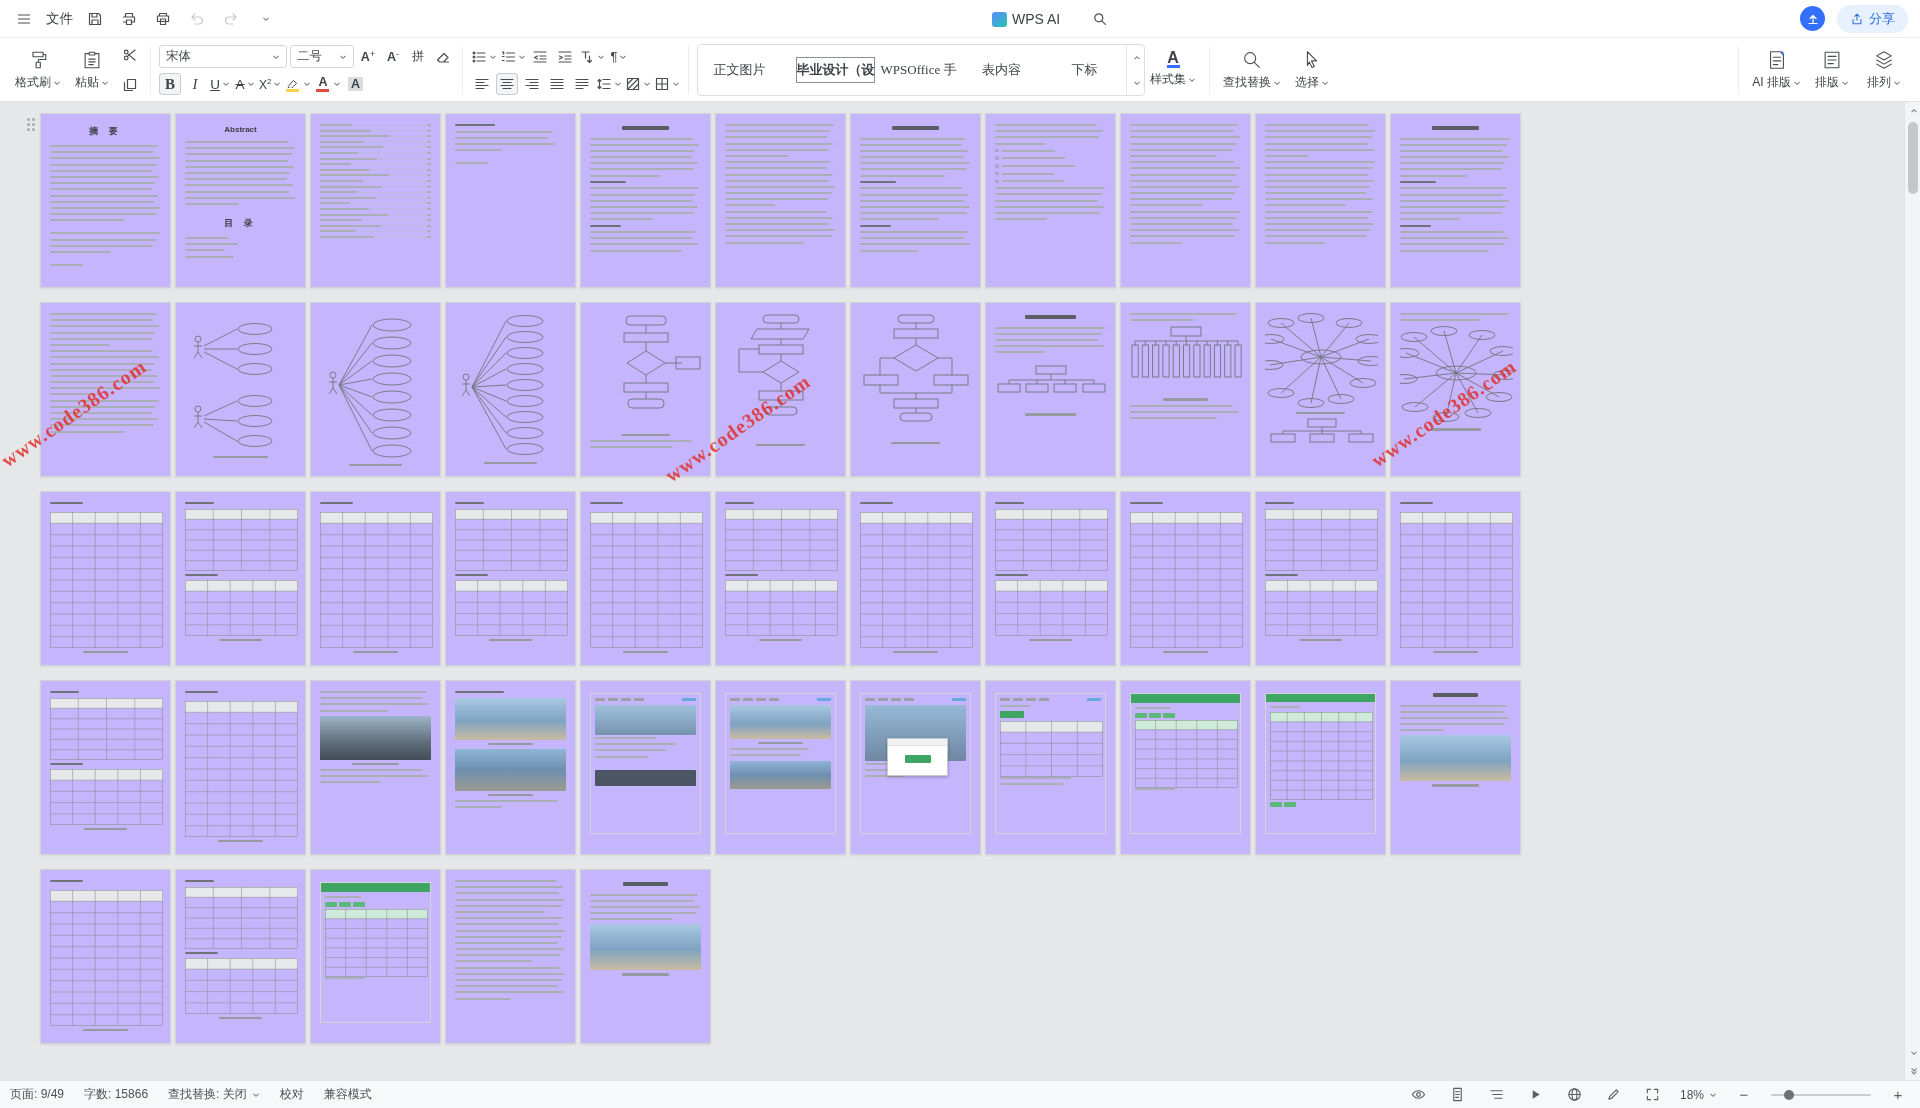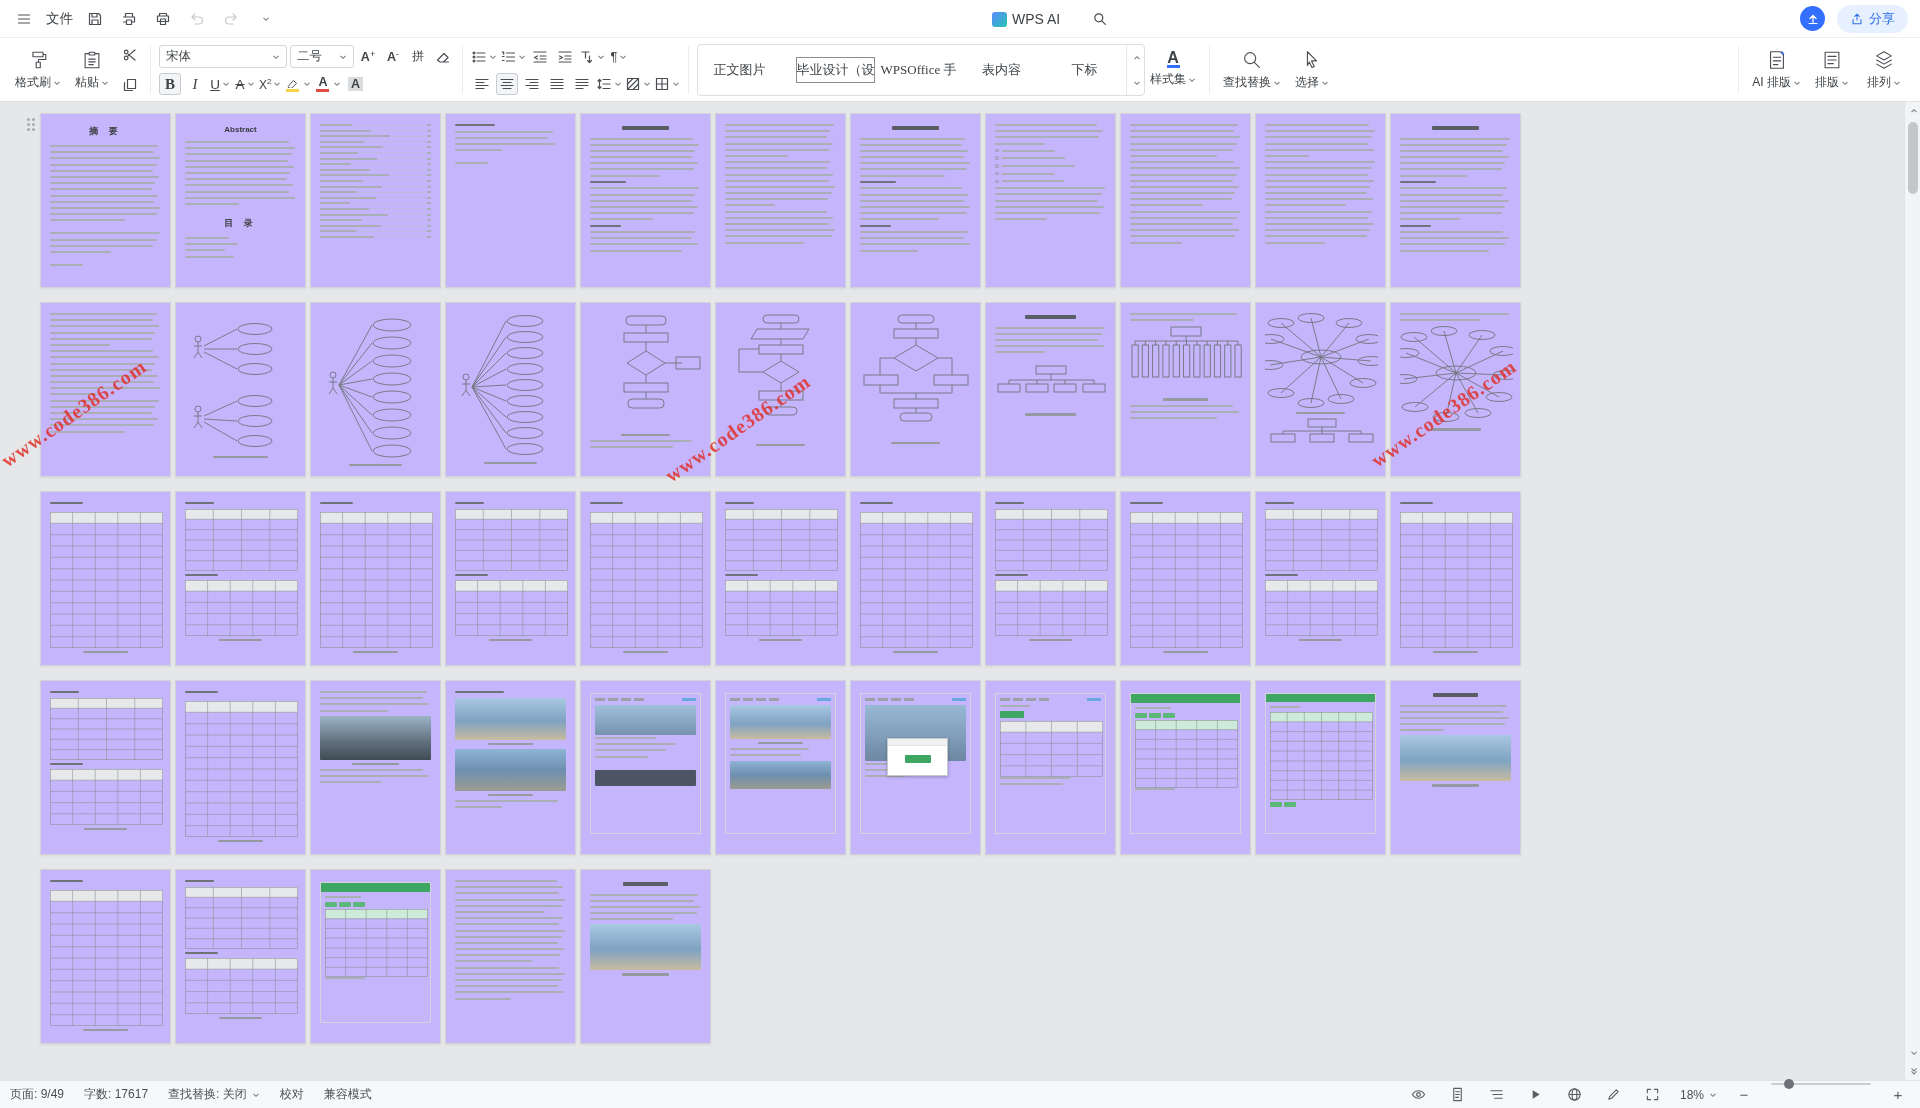--- a/index.html
+++ b/index.html
@@ -47,27 +47,27 @@
   .bglyph{font-family:"Liberation Serif","DejaVu Serif",serif;font-weight:bold;font-size:15px;}
   .iglyph{font-family:"Liberation Serif","DejaVu Serif",serif;font-style:italic;font-size:15px;}
   .uglyph{text-decoration:underline;font-size:13.5px;}
   .sglyph{text-decoration:line-through;font-size:13.5px;}
   .colicon{display:flex;flex-direction:column;align-items:center;width:17px;}
   .colicon i{width:13px;height:3px;margin-top:1px;display:block;}
   .fA{font-size:12.5px;font-weight:bold;color:#3E4347;line-height:12px;}
   .gallery{border:1px solid #DCDEE0;border-radius:4px;display:flex;align-items:stretch;width:448px;margin:1px 0;}
   .gitems{flex:1;display:flex;align-items:center;}
   .gitem{flex:1;text-align:center;font-size:13px;color:#3E4347;padding:6px 2px;white-space:nowrap;overflow:hidden;cursor:pointer;}
-  .gitem.sel{outline:1px solid #8A8F94;outline-offset:-3px;font-weight:normal;margin-left:13px;}
+  .gitem.sel{outline:1px solid #8A8F94;outline-offset:-3px;font-weight:bold;margin-left:13px;}
   .gctrl{width:18px;border-left:1px solid #E7E8EA;display:flex;flex-direction:column;}
   .gctrl .ibtn{width:100%;height:50%;border-radius:0;}
   .statusbar{height:28px;background:#F7F8F9;border-top:1px solid #E2E3E5;display:flex;align-items:center;
     padding:0 10px;font-size:12px;color:#4C5054;flex:none;gap:20px;}
   .sb-item{display:flex;align-items:center;gap:3px;cursor:default;white-space:nowrap;}
-  .sb-right{margin-left:auto;display:flex;gap:15px;}
+  .sb-right{margin-left:auto;display:flex;align-items:center;gap:15px;}
   .sb-right .svgi{width:15px;height:15px;stroke:#5A5E63;}
   .zslider{width:100px;height:2px;background:#C9CCD0;position:relative;border-radius:1px;}
   .zthumb{position:absolute;left:13px;top:-4px;width:10px;height:10px;border-radius:50%;background:#6E7277;}
 
   
   .docarea{flex:1;background:#E6E7E9;position:relative;overflow:hidden;}
   .drag-handle{position:absolute;left:27px;top:16px;width:9px;height:14px;display:grid;
     grid-template-columns:repeat(2,3px);grid-auto-rows:3px;gap:2px;}
   .drag-handle i{background:#A7ABB0;border-radius:50%;width:3px;height:3px;}
   .doc-grid{position:absolute;left:40px;top:11px;display:grid;grid-template-columns:repeat(11,131px);
@@ -1871,21 +1871,21 @@
         </div>
       </div>
     </div>
   </div>
 
   <div class="statusbar">
     <div class="sb-item">
         <span>页面: 9/49</span>
       </div>
     <div class="sb-item">
-        <span>字数: 17617</span>
+        <span>字数: 15866</span>
       </div>
     <div class="sb-item">
         <span>查找替换: 关闭</span>
         <svg class="car" viewBox="0 0 8 8">
           <path d="M1.5 2.8L4 5.3l2.5-2.5"></path>
         </svg>
       </div>
     <div class="sb-item">
         <span>校对</span>
       </div>

